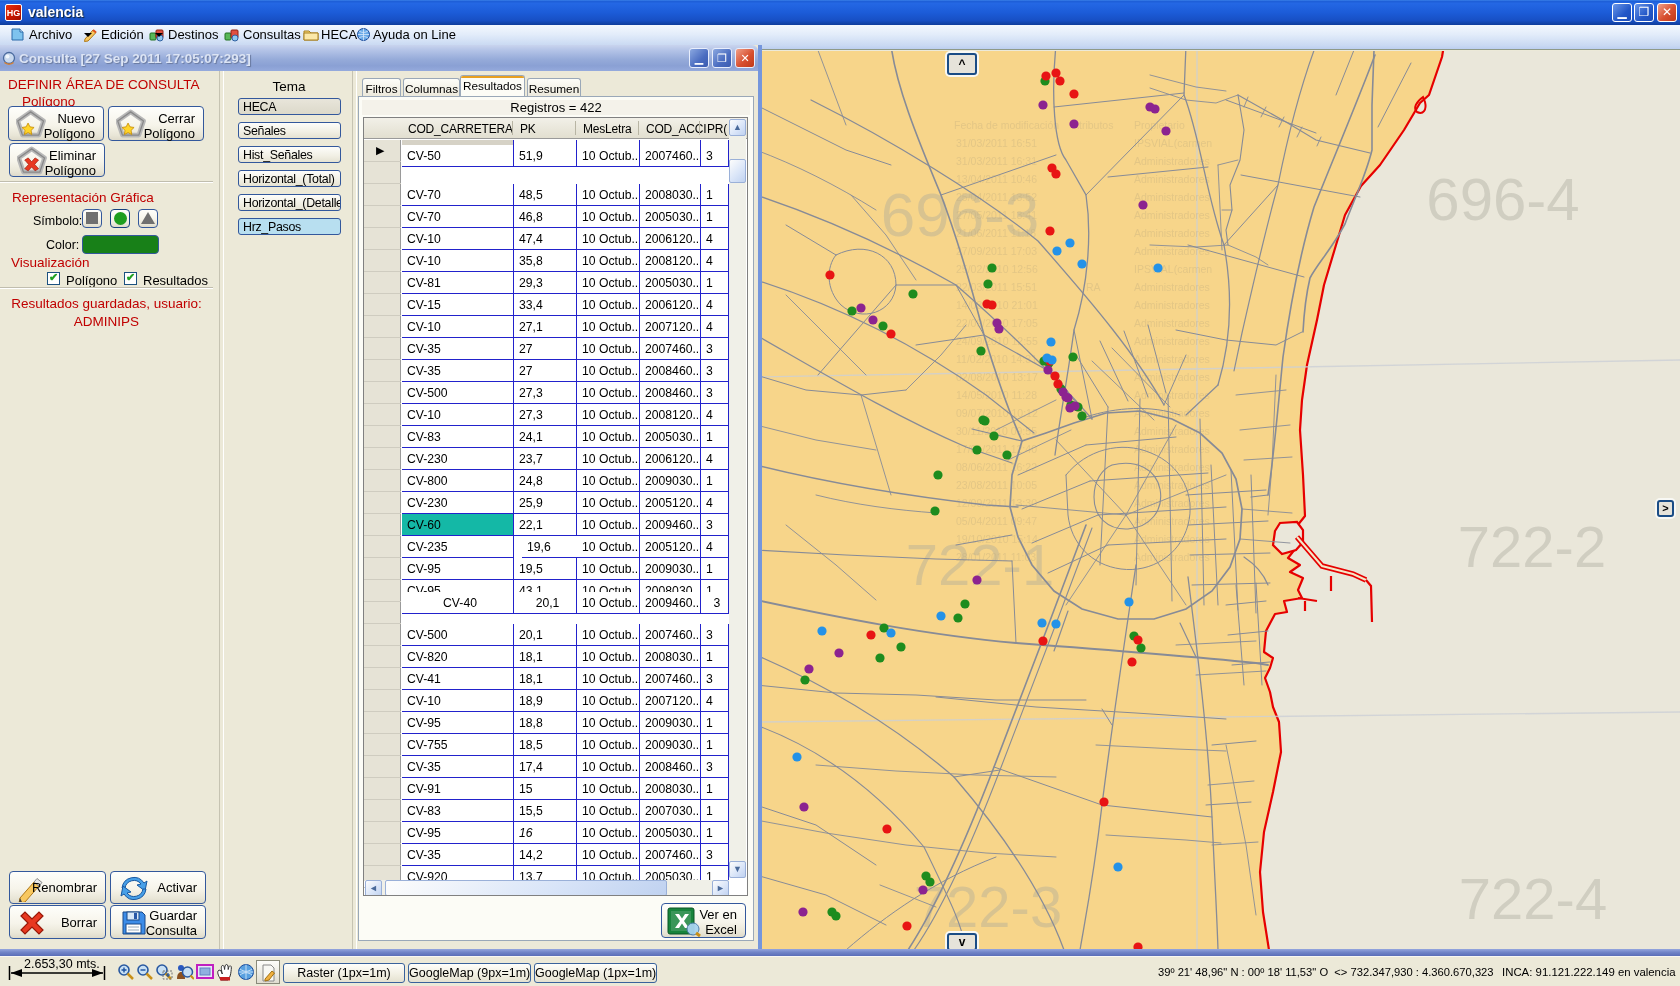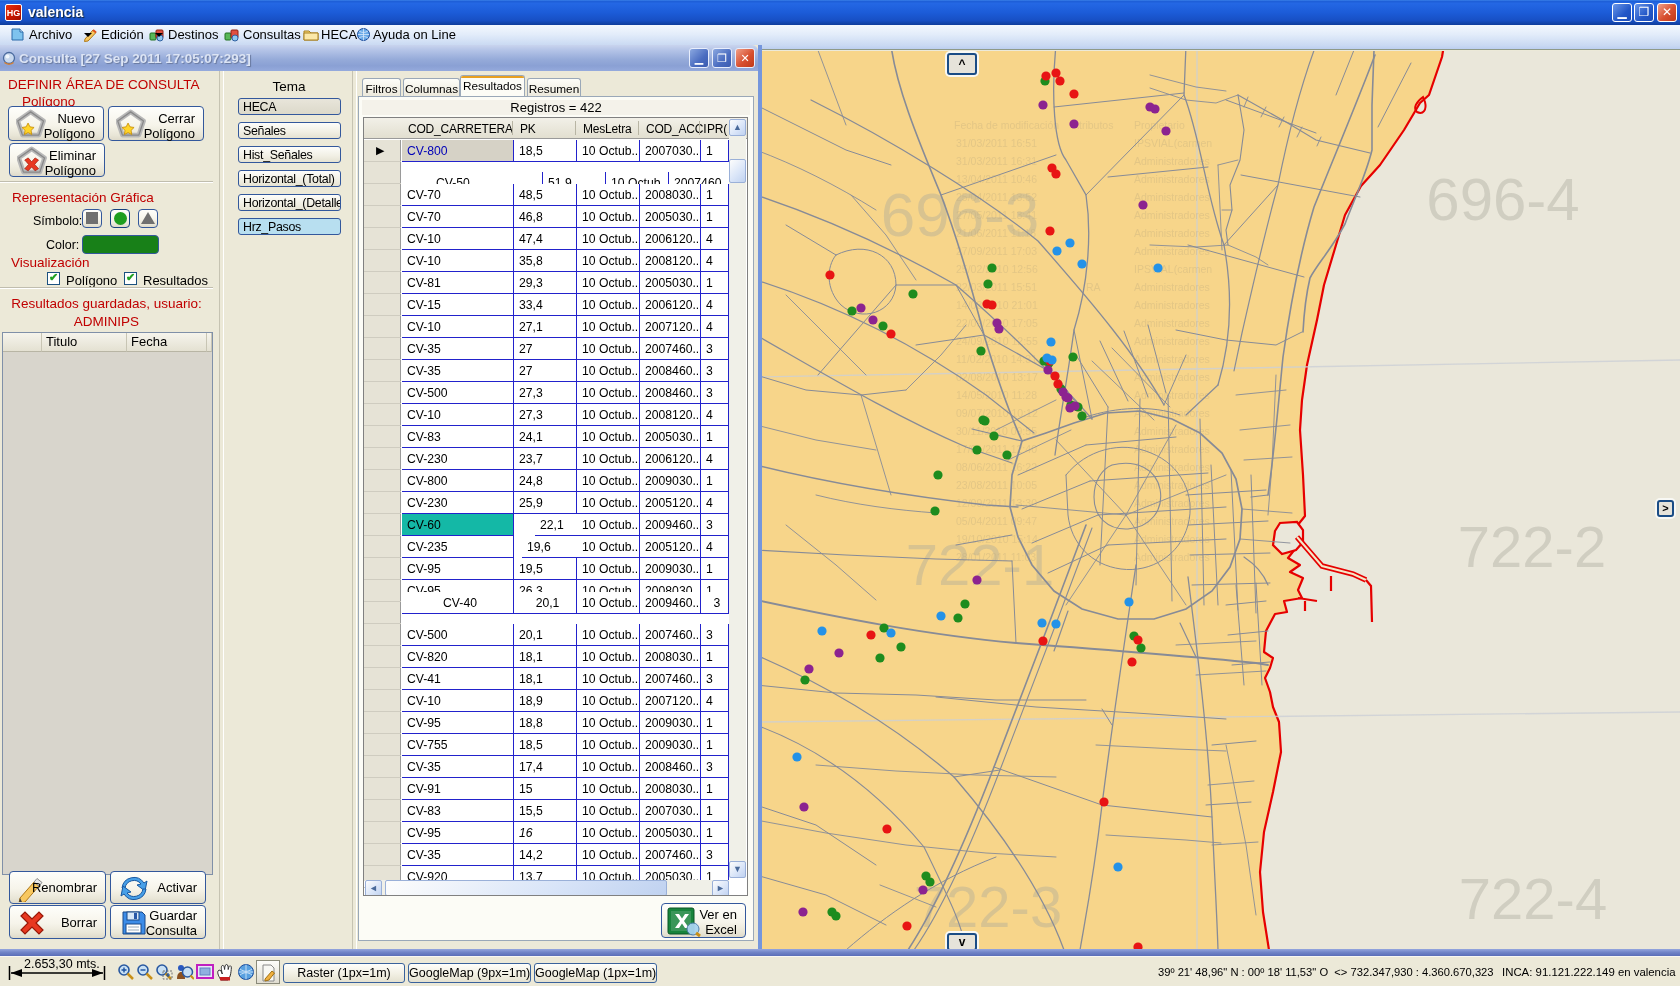--- a/index.html
+++ b/index.html
@@ -499,26 +499,20 @@
       <div class="abs" style="left:46px;top:167px;font-size:12.5px;">Color:</div>
       <div class="xpbtn" style="left:82px;top:164px;width:77px;height:19px;background:#188018;"></div>
       <div class="abs red" style="left:11px;top:184px;font-size:13.5px;">Visualización</div>
       <div class="cb" style="left:47px;top:201px;"></div>
       <div class="abs" style="left:66px;top:202px;font-size:13px;">Polígono</div>
       <div class="cb" style="left:124px;top:201px;"></div>
       <div class="abs" style="left:143px;top:202px;font-size:13px;">Resultados</div>
       <hr class="groove" style="top:216px;">
       <div class="abs red" style="left:0;top:225px;width:213px;text-align:center;font-size:13.5px;">Resultados guardadas, usuario:</div>
       <div class="abs red" style="left:0;top:243px;width:213px;text-align:center;font-size:13.5px;">ADMINIPS</div>
-      <div id="qlist">
-        <div class="hdr" style="left:0;width:39px;"></div>
-        <div class="hdr" style="left:39px;width:85px;">Titulo</div>
-        <div class="hdr" style="left:124px;width:80px;">Fecha</div>
-        <div class="hdr" style="left:204px;width:5px;"></div>
-      </div>
       <div class="xpbtn" style="left:9px;top:800px;width:97px;height:33px;">
           <svg class="abs" style="left:6px;top:4px;" width="28" height="26" viewBox="0 0 28 26">
             <path d="M4,22 L18,6 l5,4 L9,26 l-6,1 z" fill="#f8c860" stroke="#b07818"></path>
             <path d="M18,6 l5,4 3,-3.5 -5,-4 z" fill="#e8e8e8" stroke="#888"></path>
             <path d="M4,22 l2,4 -3,0.5 z" fill="#404040"></path>
           </svg>
           <span class="bl" style="top:8px;">Renombrar</span>
         </div>
       <div class="xpbtn" style="left:110px;top:800px;width:96px;height:33px;">
           <svg class="abs" style="left:8px;top:2px;" width="30" height="29" viewBox="0 0 30 29">
@@ -615,21 +609,21 @@
               <div class="ghsep" style="left:335px;"></div>
             </div>
           <div id="grows">
               <div class="grow" style="top:0px;">
                 <div class="gcell" style="left:38px;width:112px;background:#d6d2c6;color:#0000b8;">CV-800</div>
                 <div class="gcell" style="left:150px;width:63px;">18,5</div>
                 <div class="gcell" style="left:213px;width:63px;">10 Octub...</div>
                 <div class="gcell" style="left:276px;width:61px;">2007030...</div>
                 <div class="gcell" style="left:337px;width:28px;">1</div>
               </div>
-              <div class="grow" style="top:32px;margin-left:29px;">
+              <div class="grow" style="top:5px;">
                 <div class="gcell" style="left:38px;width:112px;background:#fff;color:#000;">CV-50</div>
                 <div class="gcell" style="left:150px;width:63px;">51,9</div>
                 <div class="gcell" style="left:213px;width:63px;">10 Octub...</div>
                 <div class="gcell" style="left:276px;width:61px;">2007460...</div>
                 <div class="gcell" style="left:337px;width:28px;">3</div>
               </div>
               <div class="grow" style="top:44px;">
                 <div class="gcell" style="left:38px;width:112px;background:#fff;color:#000;">CV-70</div>
                 <div class="gcell" style="left:150px;width:63px;">48,5</div>
                 <div class="gcell" style="left:213px;width:63px;">10 Octub...</div>
@@ -729,42 +723,42 @@
               </div>
               <div class="grow" style="top:352px;">
                 <div class="gcell" style="left:38px;width:112px;background:#fff;color:#000;">CV-230</div>
                 <div class="gcell" style="left:150px;width:63px;">25,9</div>
                 <div class="gcell" style="left:213px;width:63px;">10 Octub...</div>
                 <div class="gcell" style="left:276px;width:61px;">2005120...</div>
                 <div class="gcell" style="left:337px;width:28px;">4</div>
               </div>
               <div class="grow" style="top:374px;">
                 <div class="gcell" style="left:38px;width:112px;background:#14b8a6;color:#000;">CV-60</div>
-                <div class="gcell" style="left:150px;width:63px;margin-left:21px;">22,1</div>
+                <div class="gcell" style="left:150px;width:63px;">22,1</div>
                 <div class="gcell" style="left:213px;width:63px;">10 Octub...</div>
                 <div class="gcell" style="left:276px;width:61px;">2009460...</div>
                 <div class="gcell" style="left:337px;width:28px;">3</div>
               </div>
               <div class="grow" style="top:396px;">
                 <div class="gcell" style="left:38px;width:112px;background:#fff;color:#000;">CV-235</div>
                 <div class="gcell" style="left:158px;width:63px;">19,6</div>
                 <div class="gcell" style="left:213px;width:63px;">10 Octub...</div>
                 <div class="gcell" style="left:276px;width:61px;">2005120...</div>
                 <div class="gcell" style="left:337px;width:28px;">4</div>
               </div>
               <div class="grow" style="top:418px;">
                 <div class="gcell" style="left:38px;width:112px;background:#fff;color:#000;">CV-95</div>
                 <div class="gcell" style="left:150px;width:63px;">19,5</div>
                 <div class="gcell" style="left:213px;width:63px;">10 Octub...</div>
                 <div class="gcell" style="left:276px;width:61px;">2009030...</div>
                 <div class="gcell" style="left:337px;width:28px;">1</div>
               </div>
               <div class="grow" style="top:440px;">
                 <div class="gcell" style="left:38px;width:112px;background:#fff;color:#000;">CV-95</div>
-                <div class="gcell" style="left:150px;width:63px;">26,3</div>
+                <div class="gcell" style="left:150px;width:63px;">43,1</div>
                 <div class="gcell" style="left:213px;width:63px;">10 Octub...</div>
                 <div class="gcell" style="left:276px;width:61px;">2008030...</div>
                 <div class="gcell" style="left:337px;width:28px;">1</div>
               </div>
               <div class="grow" style="top:452px;text-align:center;">
                 <div class="gcell" style="left:38px;width:112px;background:#fff;color:#000;">CV-40</div>
                 <div class="gcell" style="left:150px;width:63px;">20,1</div>
                 <div class="gcell" style="left:213px;width:63px;">10 Octub...</div>
                 <div class="gcell" style="left:276px;width:61px;">2009460...</div>
                 <div class="gcell" style="left:337px;width:28px;">3</div>

